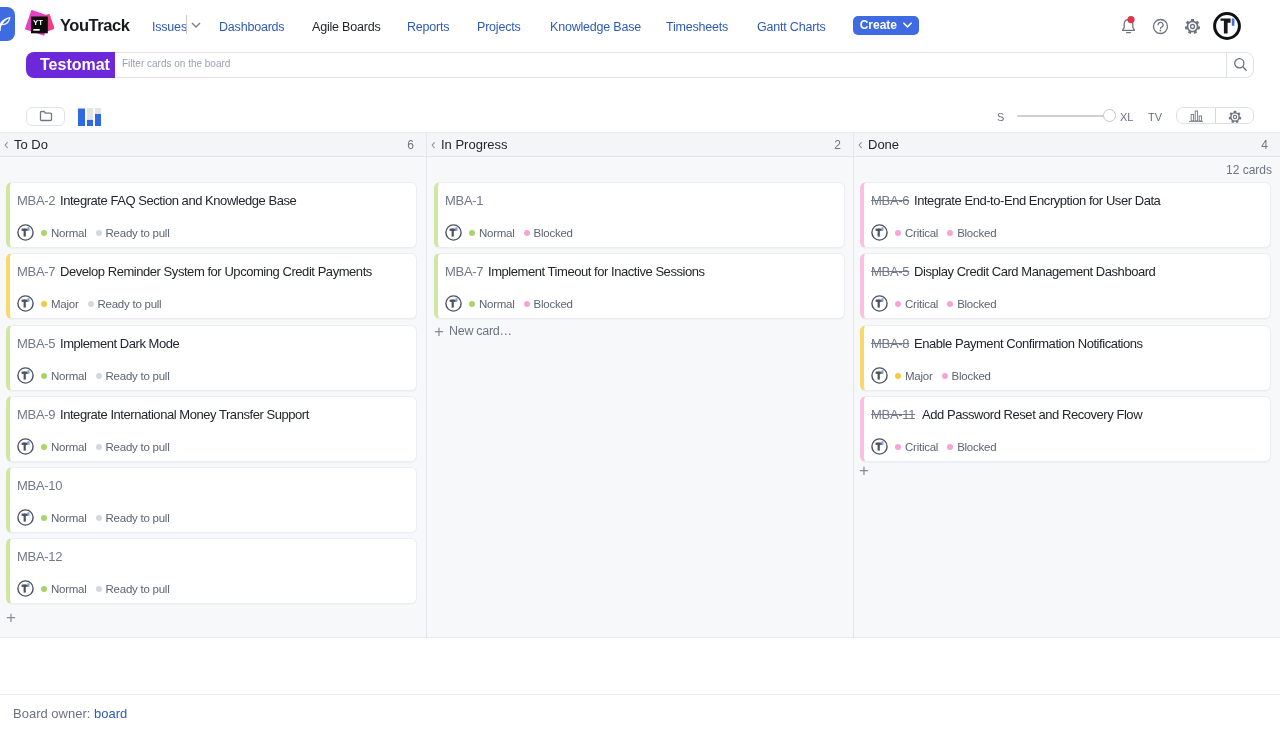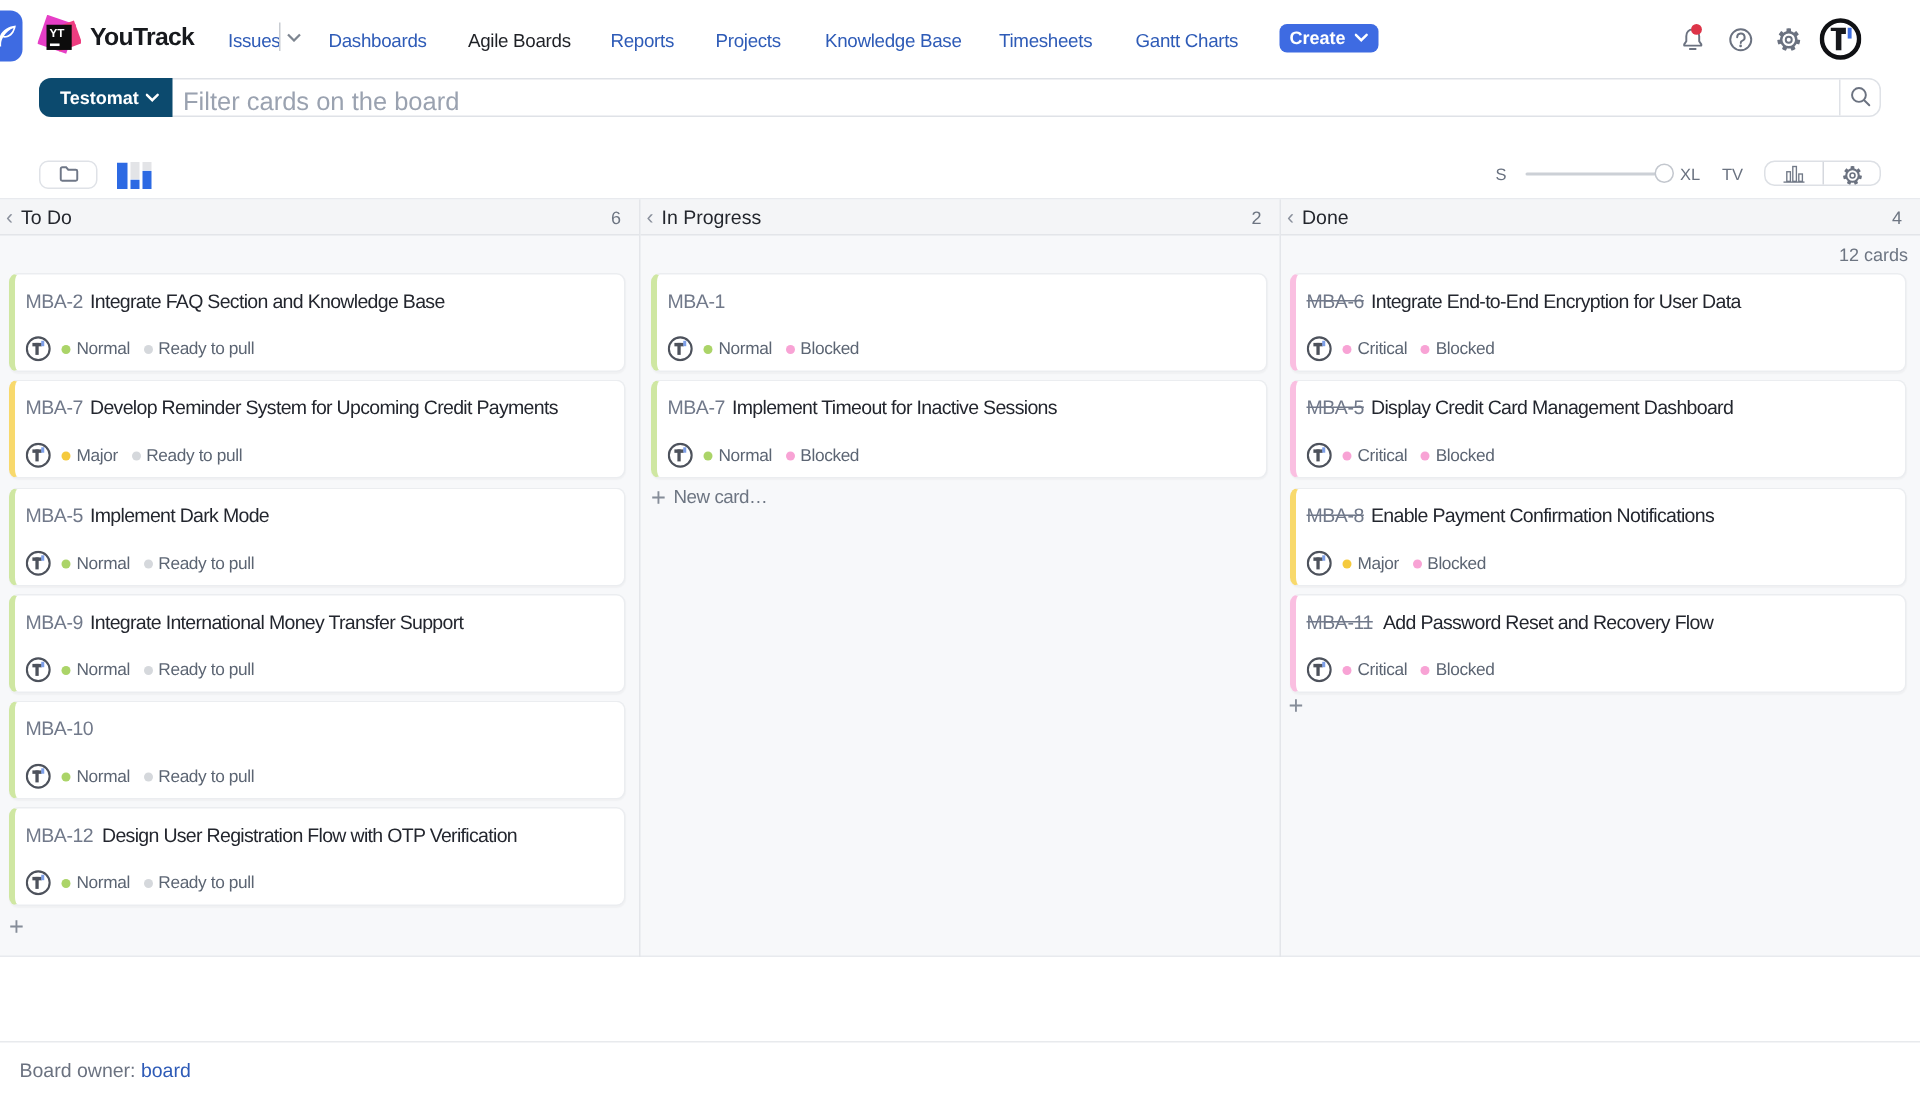--- a/index.html
+++ b/index.html
@@ -19,23 +19,23 @@
 .navdiv { position:absolute; left:186px; top:15px; width:1px; height:19px; background:#c8ccd2; }
 .createbtn { position:absolute; left:853px; top:16px; width:66px; height:19px;
   background:#3e6be2; border-radius:5px; color:#fff; font-size:12px; font-weight:700;
   text-align:center; line-height:19px; }
 .topicon { position:absolute; top:18px; }
 
 
 .searchbar { position:absolute; left:26px; top:52px; width:1228px; height:26px;
   border:1px solid #dfe2e7; border-radius:8px; background:#fff; }
 .projbtn { position:absolute; left:-1px; top:-1px; width:89px; height:26px;
-  background:#0c4a6e; border-radius:8px 0 0 8px; color:#fff; font-size:12px;
+  background:#6d28d9; border-radius:8px 0 0 8px; color:#fff; font-size:16px;
   font-weight:700; line-height:26px; text-align:left; padding-left:14px; white-space:nowrap; }
-.placeholder { position:absolute; left:95px; top:5px; font-size:17px; color:#9aa2b0; }
+.placeholder { position:absolute; left:95px; top:5px; font-size:10px; color:#9aa2b0; }
 .searchcell { position:absolute; right:0; top:0; width:27px; height:24px;
   border-left:1px solid #dfe2e7; }
 
 
 .folderbtn { position:absolute; left:26px; top:106.5px; width:39px; height:19px;
   border:1px solid #dfe2e7; border-radius:6px; background:#fff; }
 .sizer { position:absolute; top:111px; font-size:11px; color:#6a7280; font-weight:500; }
 .btngroup { position:absolute; left:1176px; top:107px; width:78px; height:17px;
   border:1px solid #dde0e5; border-radius:7px; background:#fff; }
 .btngroup .sep { position:absolute; left:38px; top:0; width:1px; height:15px; background:#d5d8de; }
@@ -268,21 +268,20 @@
           <use href="#tlogo"></use>
         </svg>
         <span class="dot" style="background:#abd468"></span>
         <span class="lbl">Normal</span>
         <span class="dot" style="background:#d5d8dc"></span>
         <span class="lbl">Ready to pull</span>
       </div>
   </div>
   <div class="card bn" style="left:6px;top:538px">
     <span class="cid">MBA-12</span>
-      <span class="ttl" style="left:58px">Design User Registration Flow with OTP Verification</span>
     <div class="crow">
         <svg class="tava" width="17" height="17" viewBox="0 0 17 17">
           <use href="#tlogo"></use>
         </svg>
         <span class="dot" style="background:#abd468"></span>
         <span class="lbl">Normal</span>
         <span class="dot" style="background:#d5d8dc"></span>
         <span class="lbl">Ready to pull</span>
       </div>
   </div>

